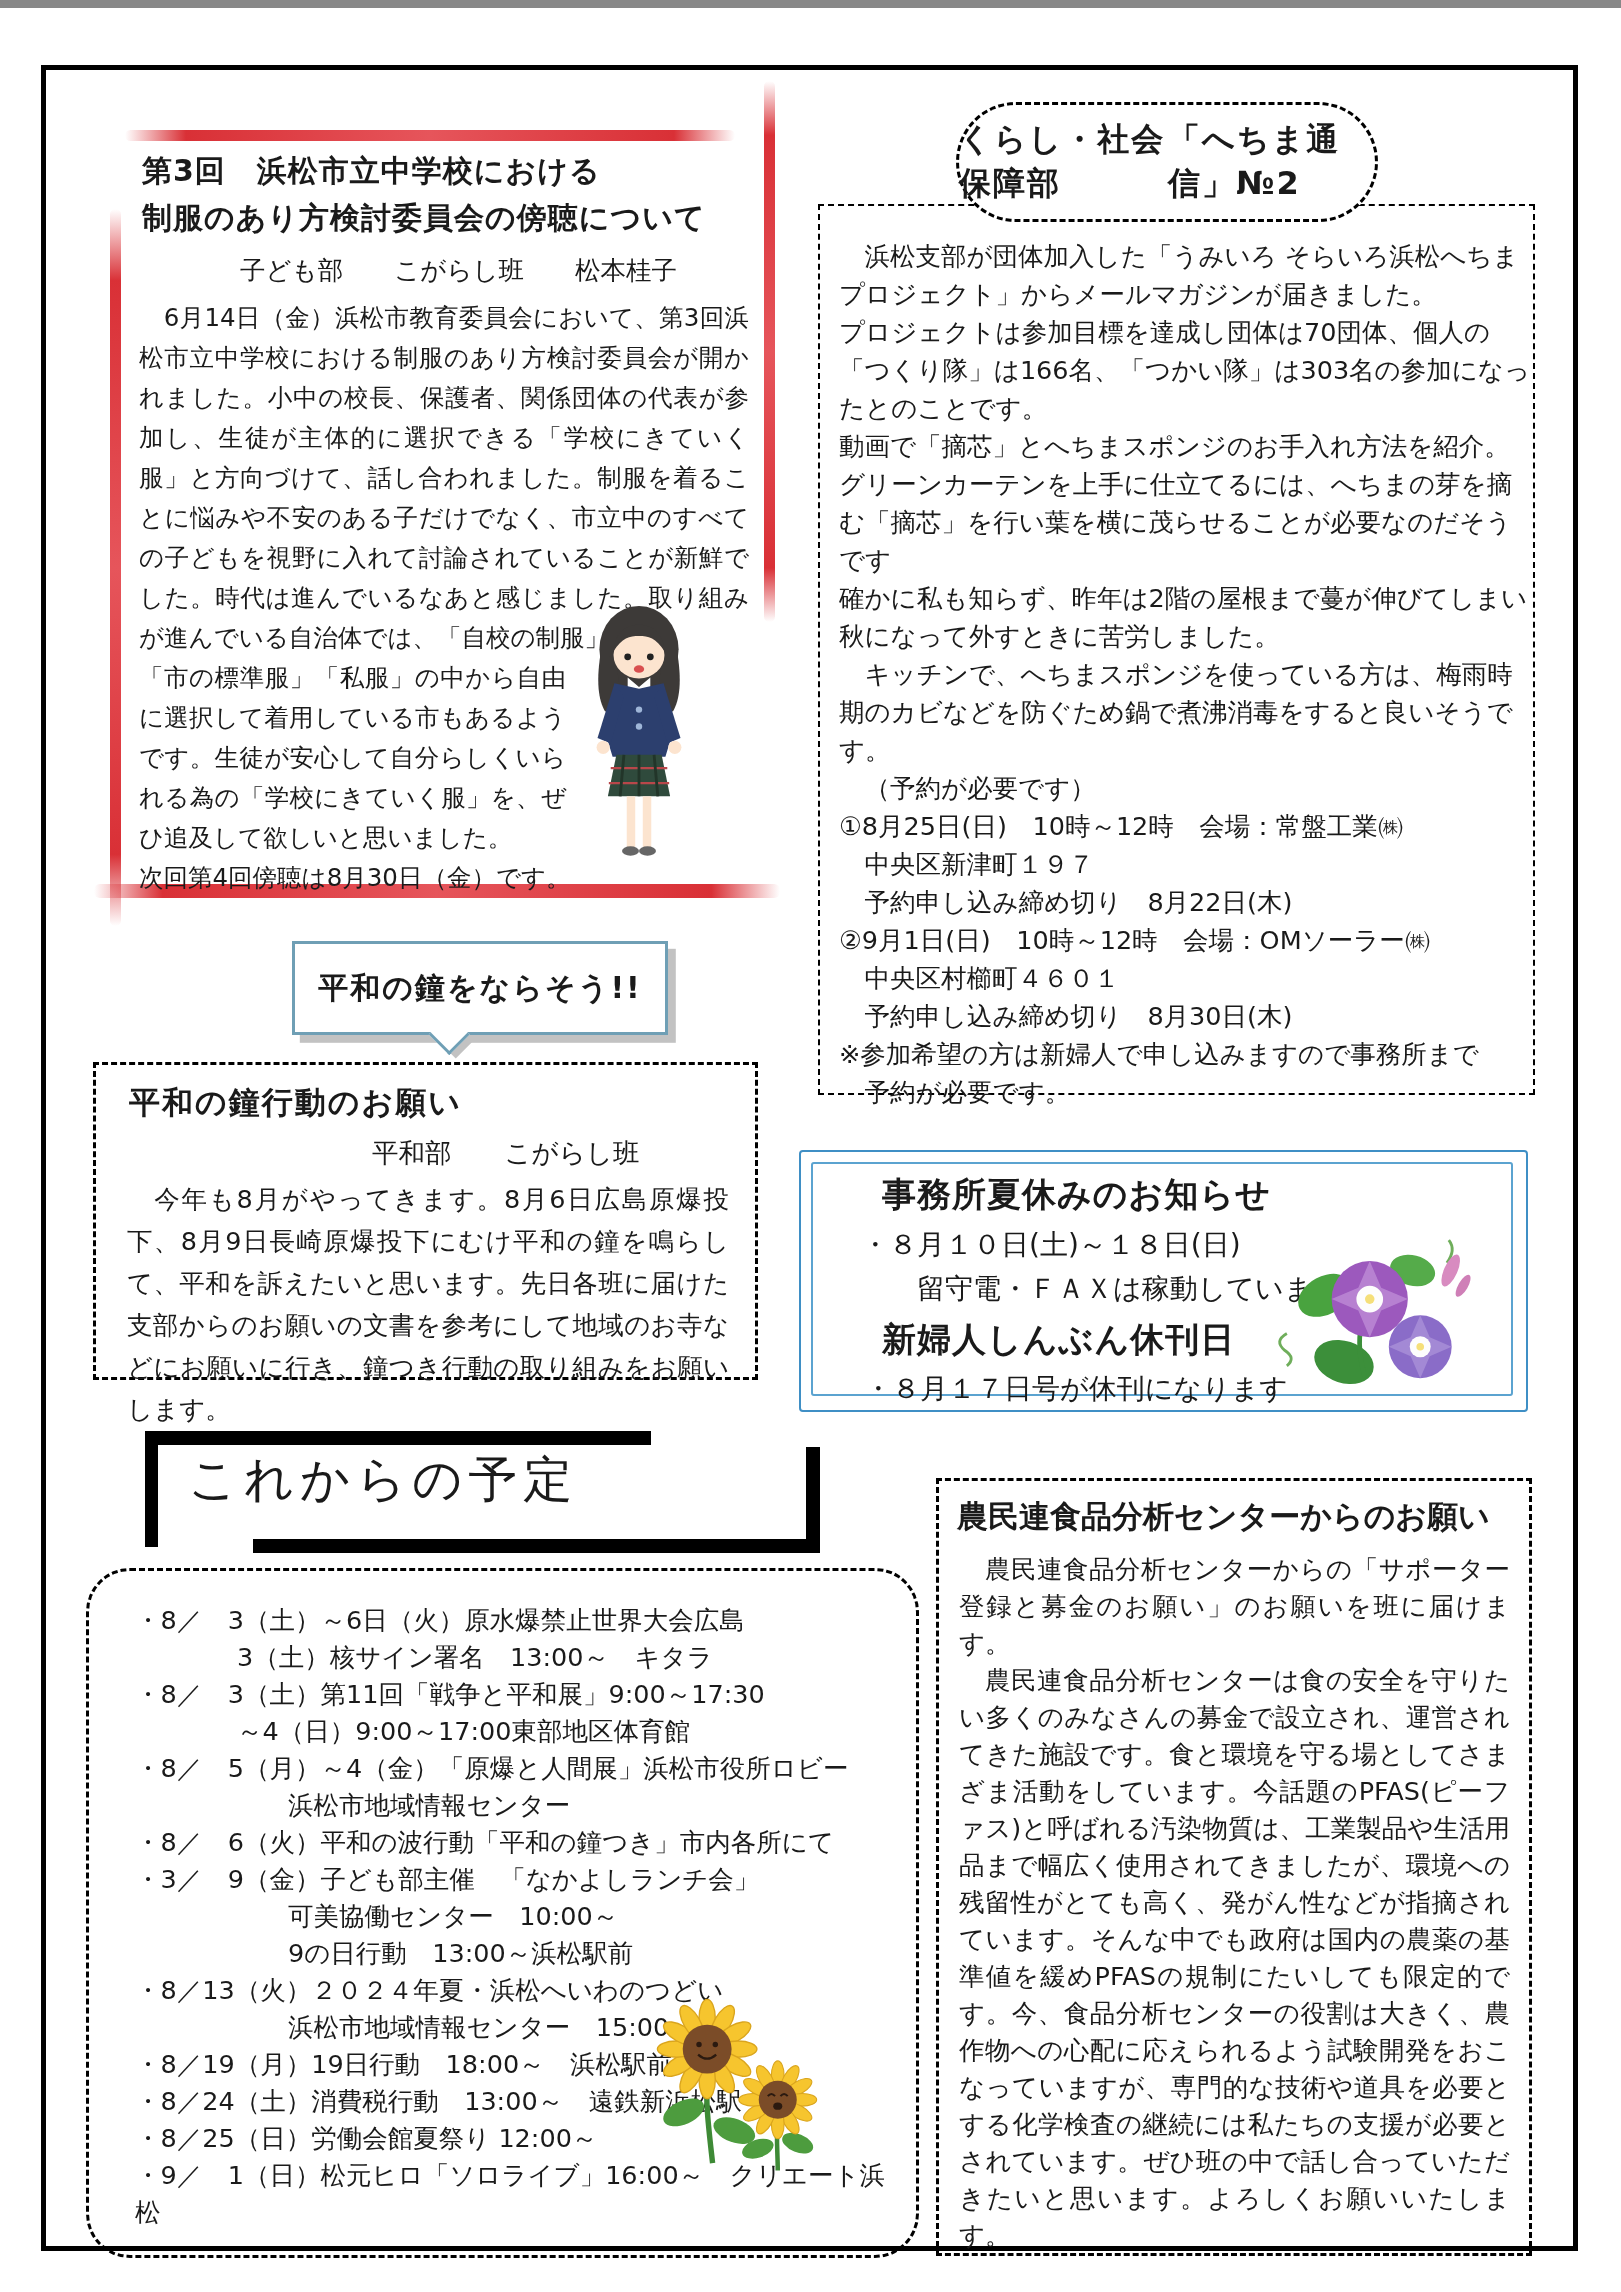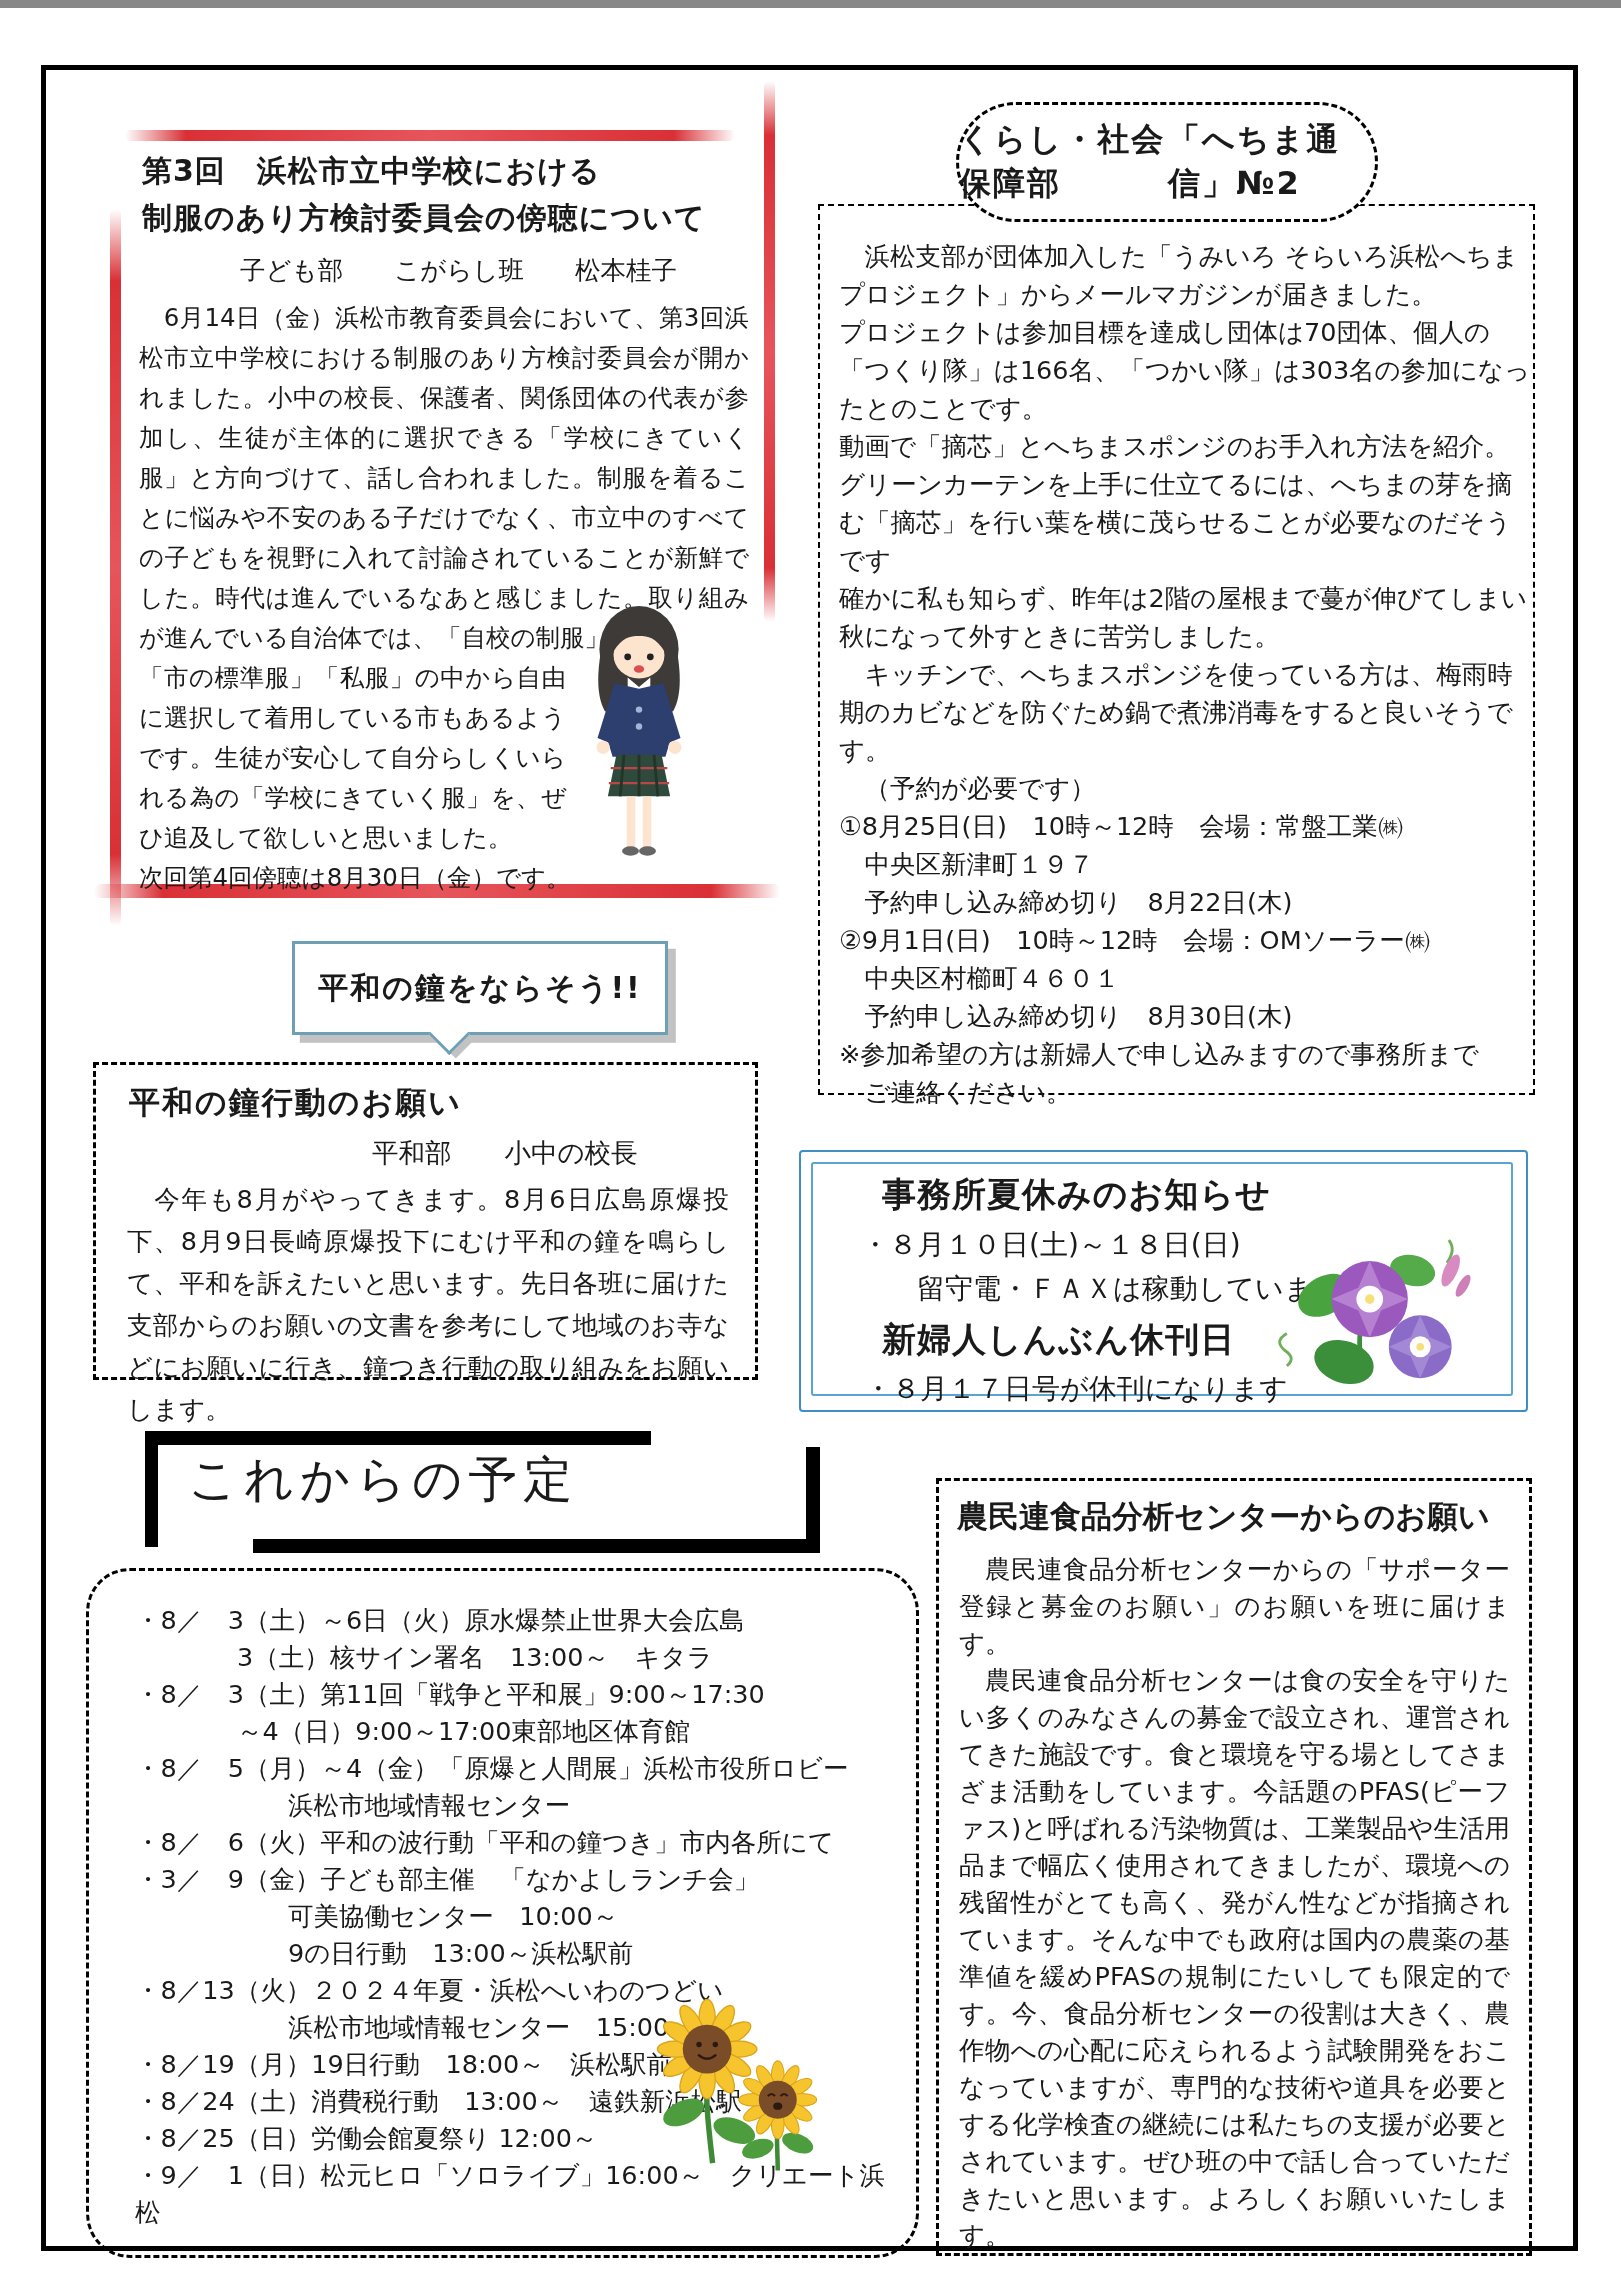--- a/index.html
+++ b/index.html
@@ -117,32 +117,32 @@
     <div class="pre">確かに私も知らず、昨年は2階の屋根まで蔓が伸びてしまい秋になって外すときに苦労しました。</div>
     <div class="pre">　キッチンで、へちまスポンジを使っている方は、梅雨時期のカビなどを防ぐため鍋で煮沸消毒をすると良いそうです。</div>
     <div class="pre">　（予約が必要です）</div>
     <div class="pre">①8月25日(日)　10時～12時　会場：常盤工業㈱</div>
     <div class="pre">　中央区新津町１９７</div>
     <div class="pre">　予約申し込み締め切り　8月22日(木)</div>
     <div class="pre">②9月1日(日)　10時～12時　会場：OMソーラー㈱</div>
     <div class="pre">　中央区村櫛町４６０１</div>
     <div class="pre">　予約申し込み締め切り　8月30日(木)</div>
     <div class="pre">※参加希望の方は新婦人で申し込みますので事務所まで</div>
-    <div class="pre">　ご連絡ください。</div>
+    <div class="pre">　予約が必要です。</div>
   </div>
 
   <div class="abs tail-shadow"></div>
   <div class="abs bell-bubble">
     <div class="txt">平和の鐘をならそう!!</div>
   </div>
   <div class="abs tail"></div>
 
   <div class="abs bellbox"></div>
   <div class="abs bell-title">平和の鐘行動のお願い</div>
-  <div class="abs bell-byline">平和部　　小中の校長</div>
+  <div class="abs bell-byline">平和部　　こがらし班</div>
   <div class="abs bell-body">　今年も8月がやってきます。8月6日広島原爆投下、8月9日長崎原爆投下にむけ平和の鐘を鳴らして、平和を訴えたいと思います。先日各班に届けた支部からのお願いの文書を参考にして地域のお寺などにお願いに行き、鐘つき行動の取り組みをお願いします。</div>
 
   <div class="abs office-outer"></div>
   <div class="abs office-inner"></div>
   <div class="abs office-t" style="left:882px;top:1164px">事務所夏休みのお知らせ</div>
   <div class="abs office-l" style="left:861px;top:1218px">・８月１０日(土)～１８日(日)</div>
   <div class="abs office-l" style="left:861px;top:1262px">　　留守電・ＦＡＸは稼動しています</div>
   <div class="abs office-t" style="left:882px;top:1309px">新婦人しんぶん休刊日</div>
   <div class="abs office-l" style="left:864px;top:1362px">・８月１７日号が休刊になります</div>
 

